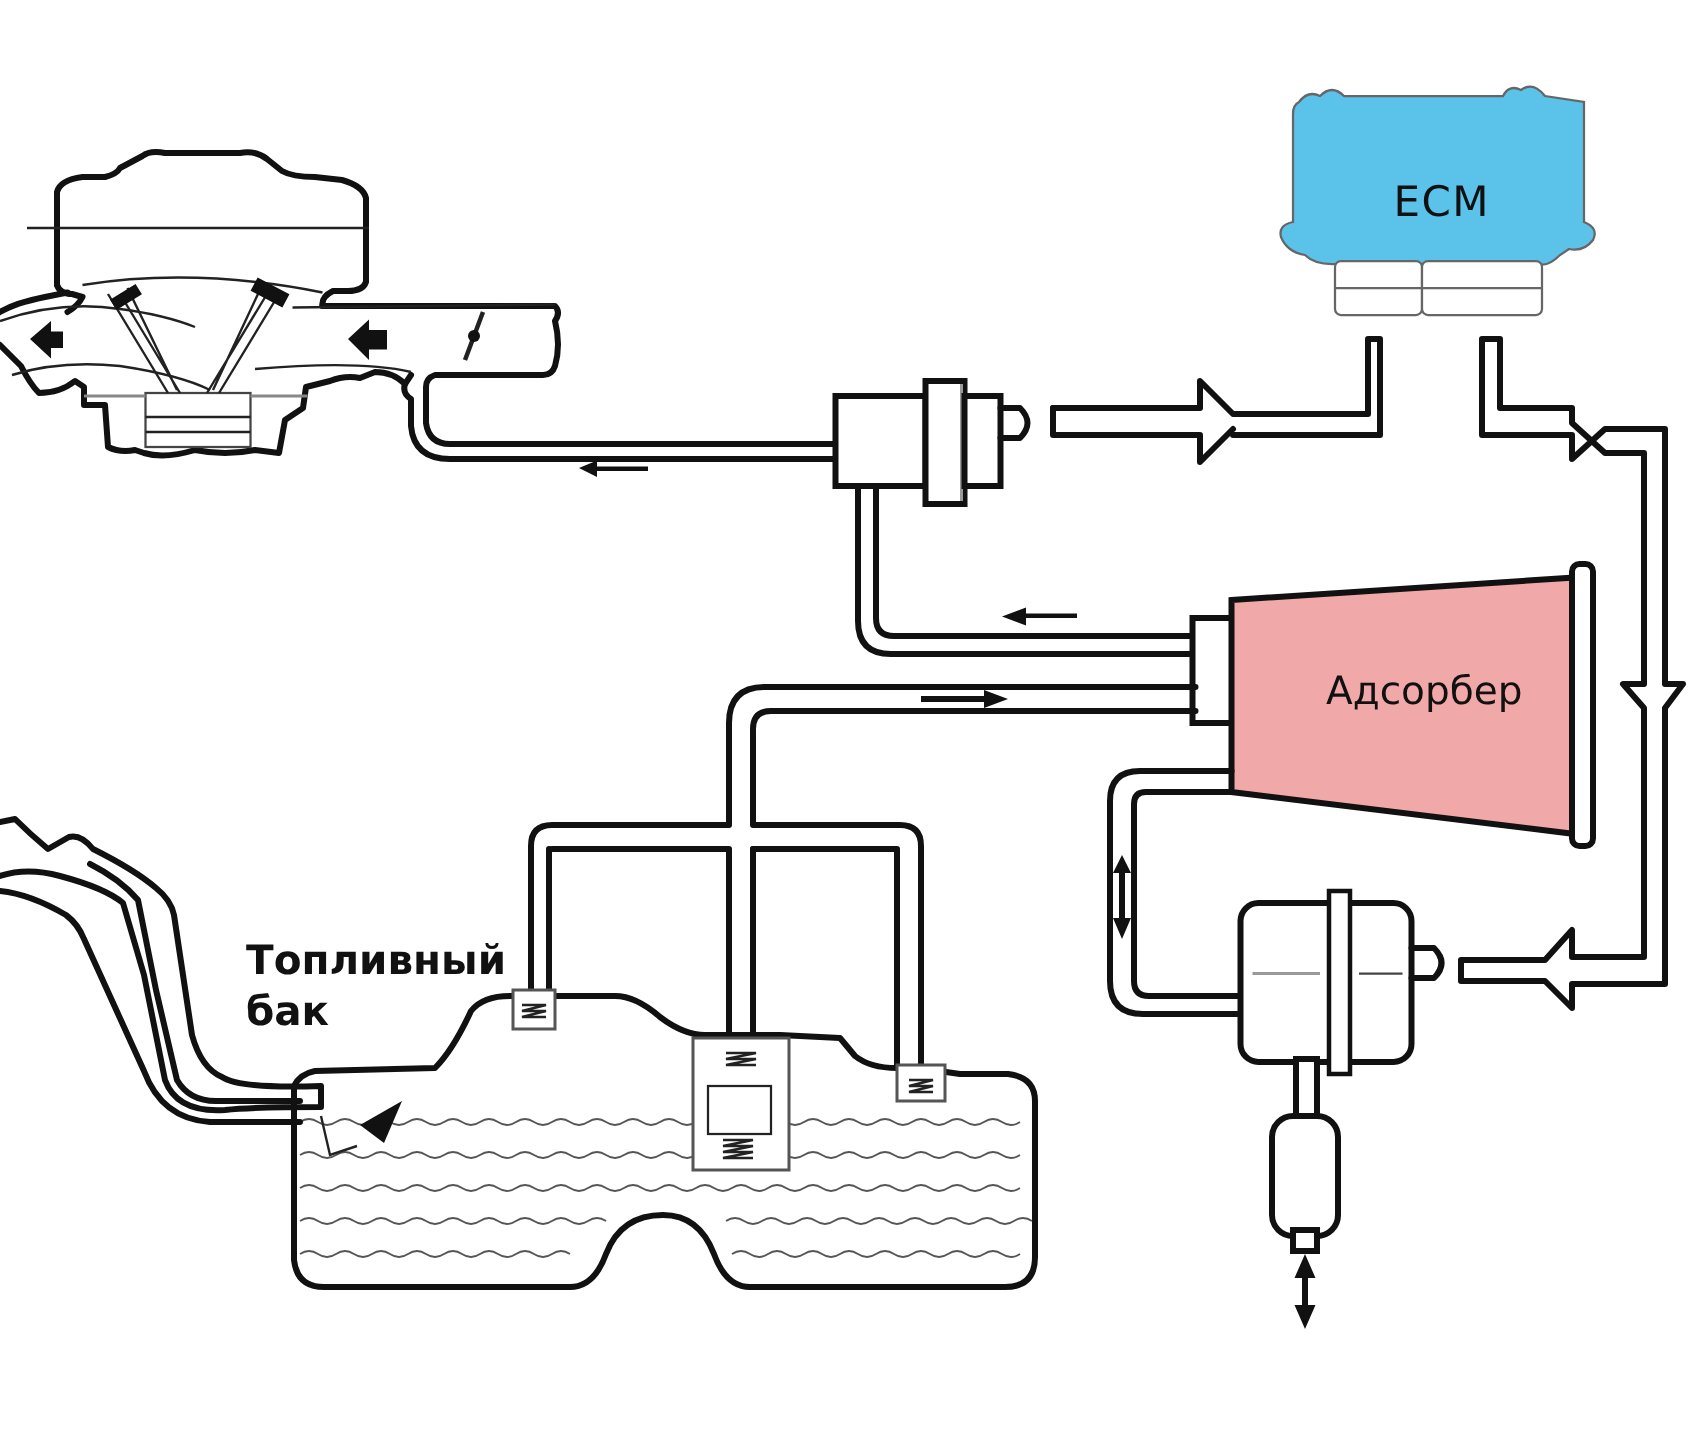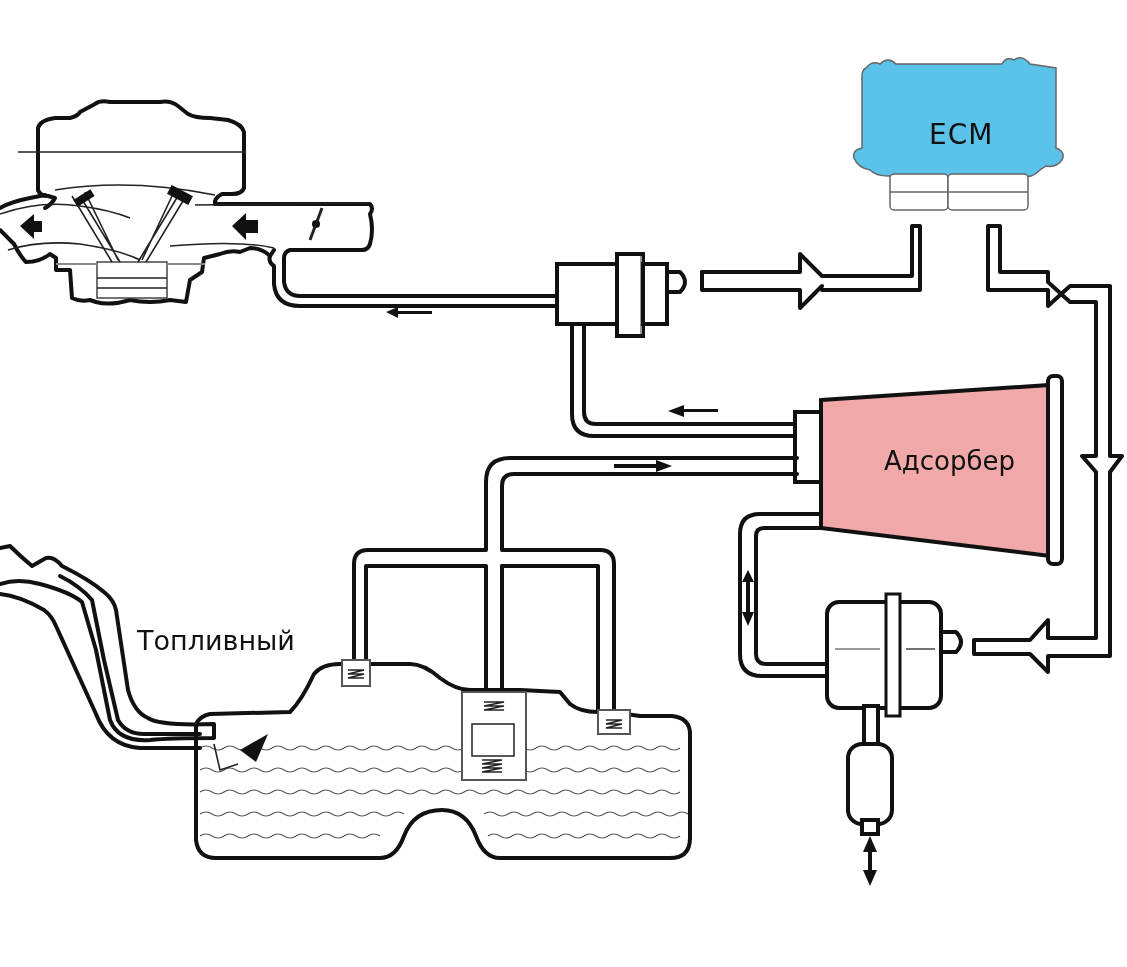--- a/index.html
+++ b/index.html
@@ -5,21 +5,21 @@
   html, body { margin: 0; padding: 0; background: #ffffff; }
   body { width: 1127px; height: 967px; overflow: hidden; position: relative; font-family: "DejaVu Sans", "Liberation Sans", sans-serif; }
   svg { position: absolute; left: 0; top: 0; }
   .ink { fill: none; stroke: #111; stroke-width: 4; stroke-linejoin: round; stroke-linecap: round; }
   .thin { fill: none; stroke: #222; stroke-width: 1.6; }
   .grey { fill: none; stroke: #888; stroke-width: 2; }
   .wave { fill: none; stroke: #555; stroke-width: 1.2; }
   .label { position: absolute; color: #111; white-space: nowrap; }
   #ecm-label { left: 929px; top: 106px; font-size: 28px; letter-spacing: 1px; margin-top: 12px; }
   #ads-label { left: 884px; top: 446px; font-size: 26px; }
-  #tank-label { left: 137px; top: 624px; font-size: 27px; line-height: 34px; }
+  #tank-label { left: 164px; top: 624px; font-size: 27px; line-height: 34px; font-weight: bold; }
 </style>
 </head>
 <body>
 
 <svg width="1127" height="967" viewBox="0 0 1127 967">
 
   <g>
 
     <path class="ink" d="M38,190 L38,128 Q40,120 55,118 L70,118 Q78,116 80,112 L95,104 Q100,100 110,102 L160,102 Q170,100 178,106 L188,114 Q195,118 210,118 L228,120 Q242,124 244,132 L244,188 Q242,194 232,194 L222,194 Q214,198 215,204"></path>
     <path class="ink" d="M38,190 Q40,196 48,196 L55,198 Q52,204 45,208"></path>
@@ -140,13 +140,14 @@
     <path class="thin" d="M214,744 L220,770 L238,764"></path>
     <polygon points="240,750 268,734 256,762" fill="#111"></polygon>
   </g>
 
 </svg>
 
 <div id="ecm-label" class="label">ECM</div>
 <div id="ads-label" class="label">Адсорбер</div>
 <div id="tank-label" class="label">
   <div>Топливный</div>
+  <div>бак</div>
 </div>
 
 </body></html>

